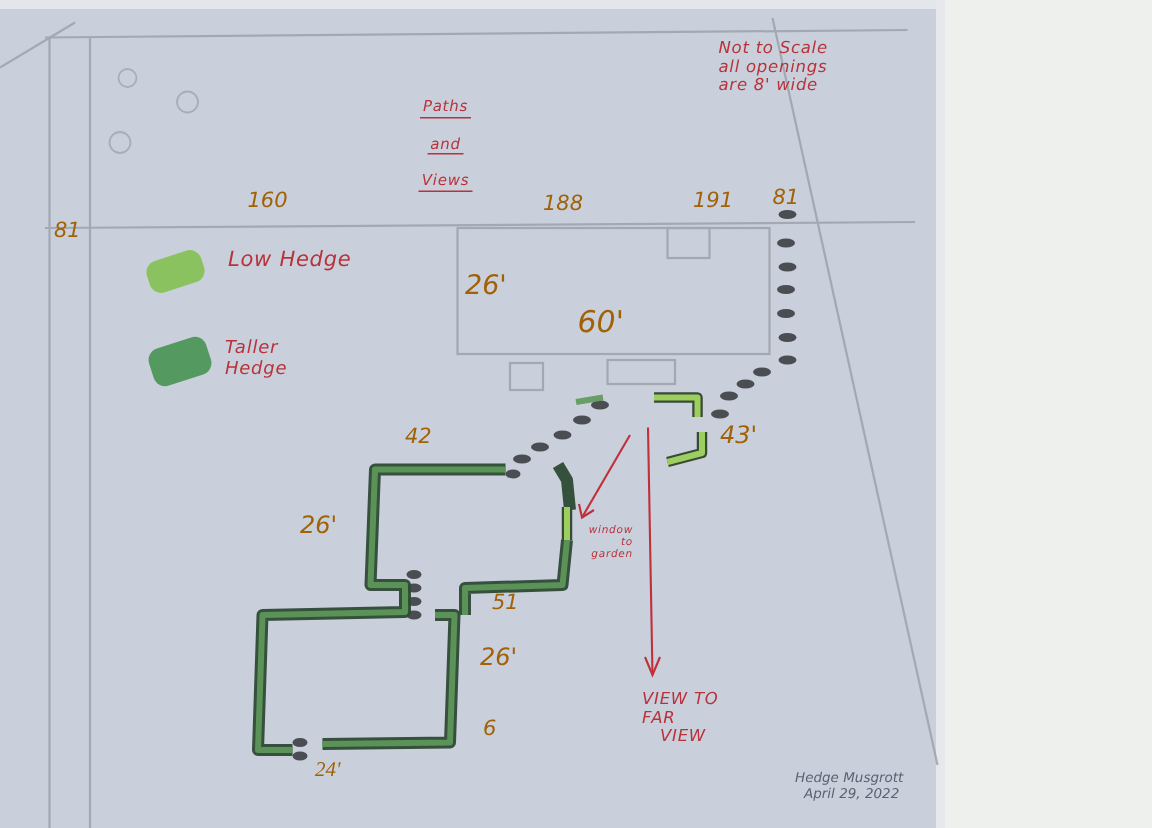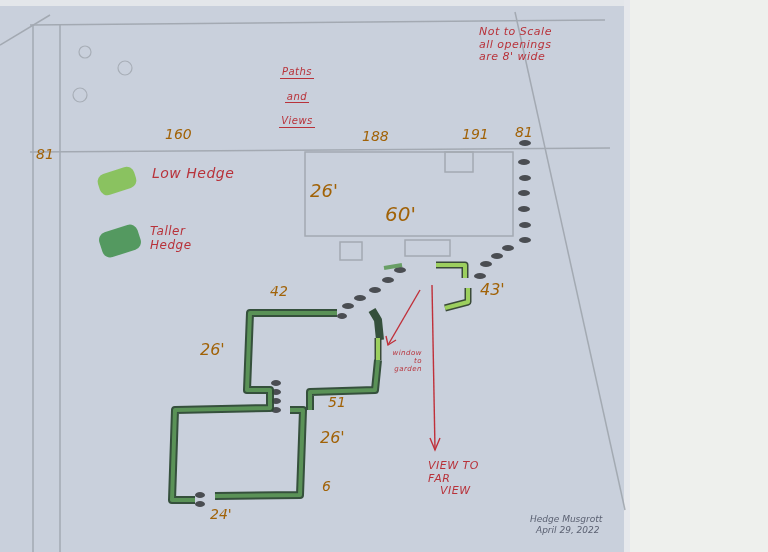--- a/index.html
+++ b/index.html
@@ -142,19 +142,19 @@
 <div class="pencil" style="left:515px;top:124px;">81</div>
 <div class="pencil" style="left:310px;top:180px;font-size:18px;">26'</div>
 <div class="pencil" style="left:385px;top:202px;font-size:20px;">60'</div>
 <div class="pencil" style="left:165px;top:126px;">160</div>
 <div class="pencil" style="left:36px;top:146px;">81</div>
 <div class="pencil" style="left:270px;top:283px;">42</div>
 <div class="pencil" style="left:200px;top:340px;font-size:16px;">26'</div>
 <div class="pencil" style="left:328px;top:394px;">51</div>
 <div class="pencil" style="left:320px;top:428px;font-size:16px;">26'</div>
 <div class="pencil" style="left:322px;top:478px;">6</div>
-<div class="pencil" style="left:210px;top:506px;">24'</div>
+<div class="pencil" style="left:210px;top:506px;font-family:Liberation Serif, serif;">24'</div>
 <div class="pencil" style="left:480px;top:280px;font-size:16px;">43'</div>
 
 <div class="sig">
   <div>Hedge Musgrott</div>
   <div style="padding-left:6px">April 29, 2022</div>
 </div>
 
 </body></html>

